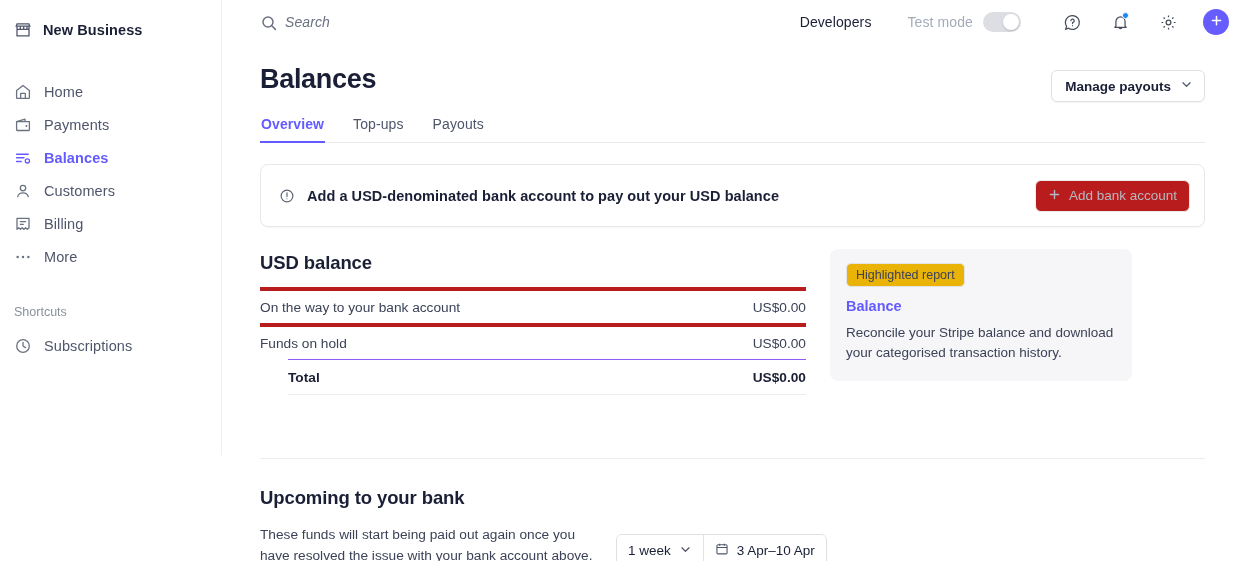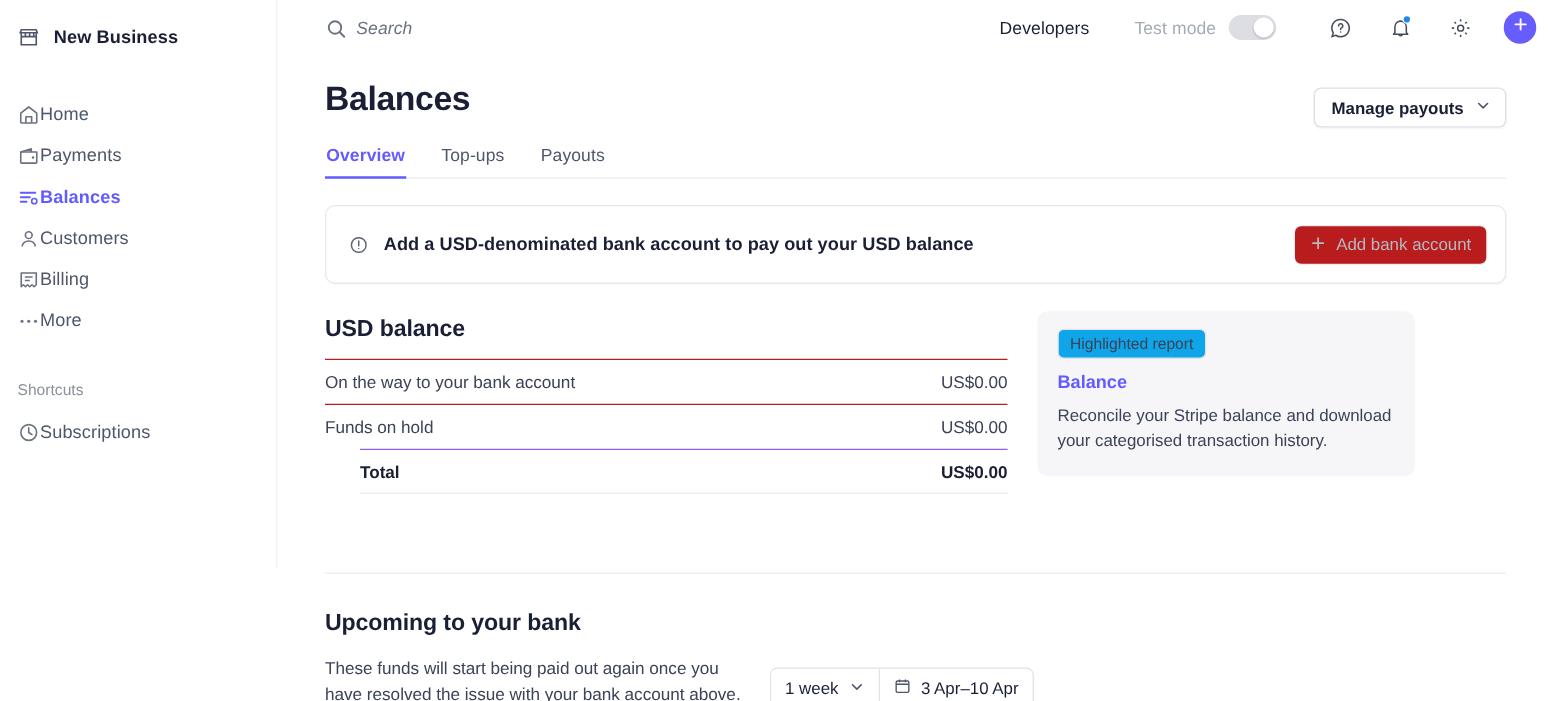--- a/index.html
+++ b/index.html
@@ -21,21 +21,21 @@
   }
   .brand {
     display: flex; align-items: center; gap: 11px;
     height: 44px; padding: 0 0 0 14px; margin-top: 8px;
     cursor: pointer;
   }
   .brand-name { font-size: 14.5px; font-weight: 700; color: #1a1f36; letter-spacing: .1px; }
 
   .nav { margin-top: 23px; }
   .nav-item {
-    display: flex; align-items: center; 
+    display: flex; align-items: center; gap: 12px;
     height: 33px; padding: 0 0 0 14px;
     cursor: pointer; color: #4f566b;
   }
   .nav-label { font-size: 14.5px; color: #4f566b; letter-spacing: .1px; }
   .nav-item.active .nav-label { color: #635bff; font-weight: 600; }
   .nav-item.active .ico { color: #635bff; }
   .ico { width: 18px; height: 18px; display: block; flex: 0 0 18px; color: #6b7280; }
   .ico svg { display: block; width: 18px; height: 18px; }
 
   .section-label {
@@ -126,34 +126,34 @@
     border: 1px solid #ececef; border-radius: 6px; background: #b91c1c;
     padding: 7px 12px; font-size: 13.5px; color: #b5b9c2; cursor: pointer;
   }
 
   .cols { display: flex; gap: 24px; margin-top: 25px; align-items: flex-start; }
   .col-left { width: 546px; flex: 0 0 546px; }
   .section-title { font-size: 18.5px; font-weight: 700; color: #1a1f36; letter-spacing: -.1px; }
   .bal-table { margin-top: 13px; }
   .bal-row {
     display: flex; align-items: center; height: 36px;
-    border-top: 1px solid #b91c1c;
+    border-top: 4px solid #b91c1c;
     font-size: 13.7px; color: #3c4257;
   }
   .bal-row .val { margin-left: auto; color: #3c4257; }
   .bal-row.total { border-top: 1px solid #8b5cf6; border-bottom: 1px solid #ececee; font-weight: 700; color: #1a1f36; margin-left: 28px; }
   .bal-row.total .val { font-weight: 700; color: #1a1f36; }
 
   .report-card {
     width: 302px; flex: 0 0 302px;
     background: #f6f6f8; border-radius: 8px;
     padding: 14px 16px 18px 16px; margin-top: -3px;
   }
   .chip {
-    display: inline-block; background: #0ea5e9; border: 1px solid #e3e3e7;
+    display: inline-block; background: #eab308; border: 1px solid #e3e3e7;
     border-radius: 5px; padding: 4px 9px;
     font-size: 12.5px; color: #3c4257; font-weight: 500;
   }
   .report-link {
     display: block; margin-top: 11px;
     font-size: 14.5px; font-weight: 600; color: #635bff; cursor: pointer;
   }
   .report-desc { margin-top: 9px; font-size: 13.5px; line-height: 1.48; color: #3c4257; }
 
   .divider { border-top: 1px solid #ececee; margin-top: 63px; }

